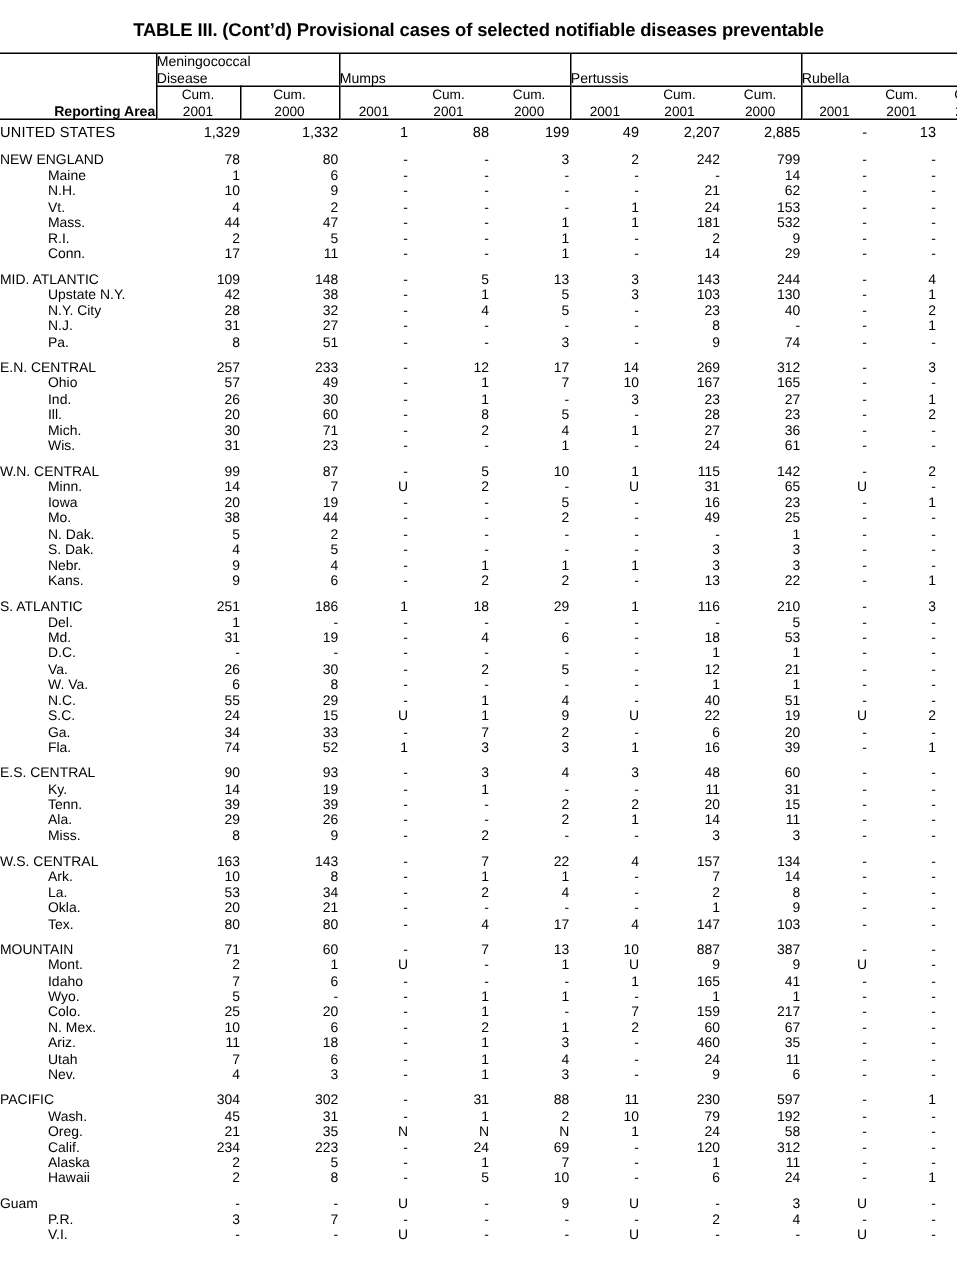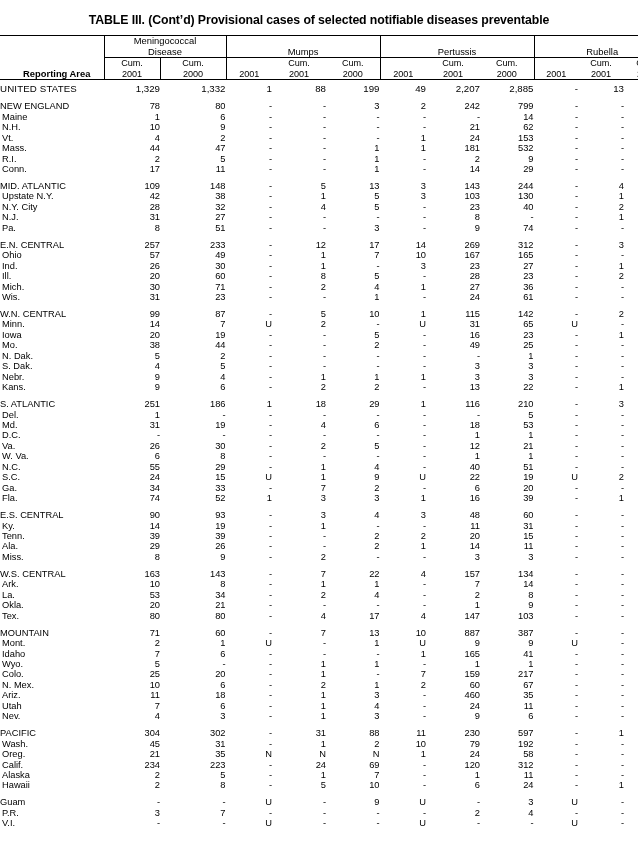--- a/index.html
+++ b/index.html
@@ -45,56 +45,55 @@
     padding: 0;
     vertical-align: bottom;
     font-weight: normal;
   }
 
   
   .rule-top td { border-top: 1.6px solid #000; height: 0; font-size: 0; line-height: 0; }
   .rule-bot td { border-top: 1.6px solid #000; height: 0; font-size: 0; line-height: 0; }
 
   .grp-head td {
-    text-align: center;
     font-size: 9.4px;
     line-height: 10.6px;
     font-weight: normal;
     padding-top: 3px;
     padding-bottom: 2px;
     border-bottom: 1px solid #000;
   }
   .grp-head td.vline-l { border-left: 1.2px solid #000; }
   .grp-head td.spacer { border-bottom: none; }
 
   .sub-head td {
     text-align: center;
     font-size: 9.1px;
     line-height: 10.2px;
     font-weight: bold;
     padding-top: 2px;
     padding-bottom: 2px;
   }
   .sub-head td.vline-l { border-left: 1.2px solid #000; }
   .sub-head td.area-label {
-    text-align: center;
+    text-align: right;
     padding-left: 10px;
     font-weight: bold;
     font-size: 9.4px;
   }
   .sub-head .c2 { display: block; }
 
   
   tr.data td { font-size: 9.3px; line-height: 10.45px; }
   td.area {
     text-align: left;
     white-space: nowrap;
     padding-left: 10px;
   }
-  td.area.indent { padding-left: 2px; }
+  td.area.indent { padding-left: 32px; }
   td.num {
     text-align: right;
     padding-right: 13px;
     font-variant-numeric: tabular-nums;
   }
   td.num.vline-l { border-left: 1.2px solid transparent; }
 
   tr.us td { font-size: 9.7px; line-height: 12px; padding-top: 3px; }
   tr.us td.area { letter-spacing: 0.15px; margin-left: 48px; }
 

